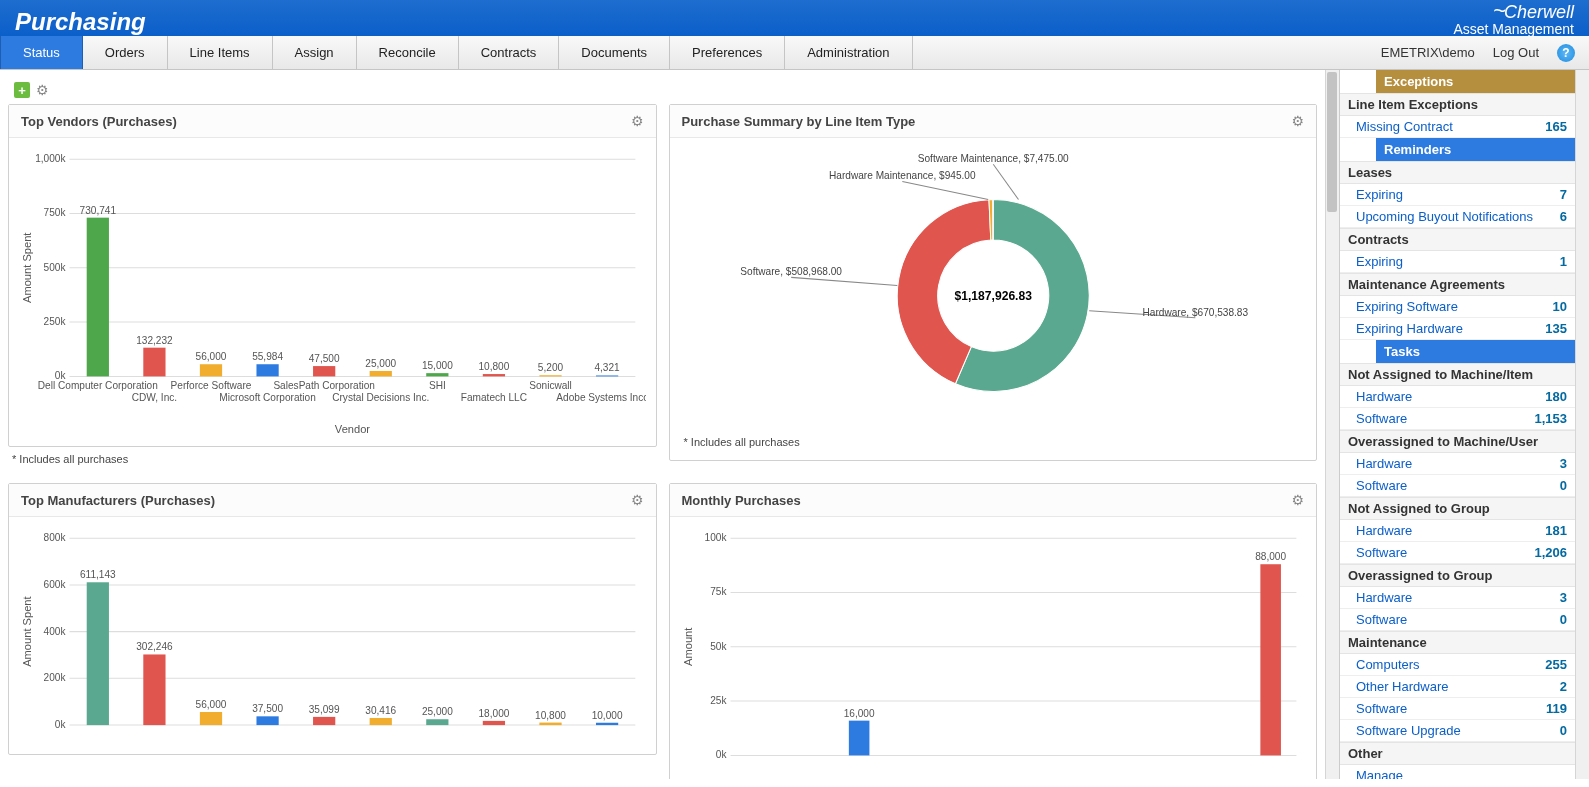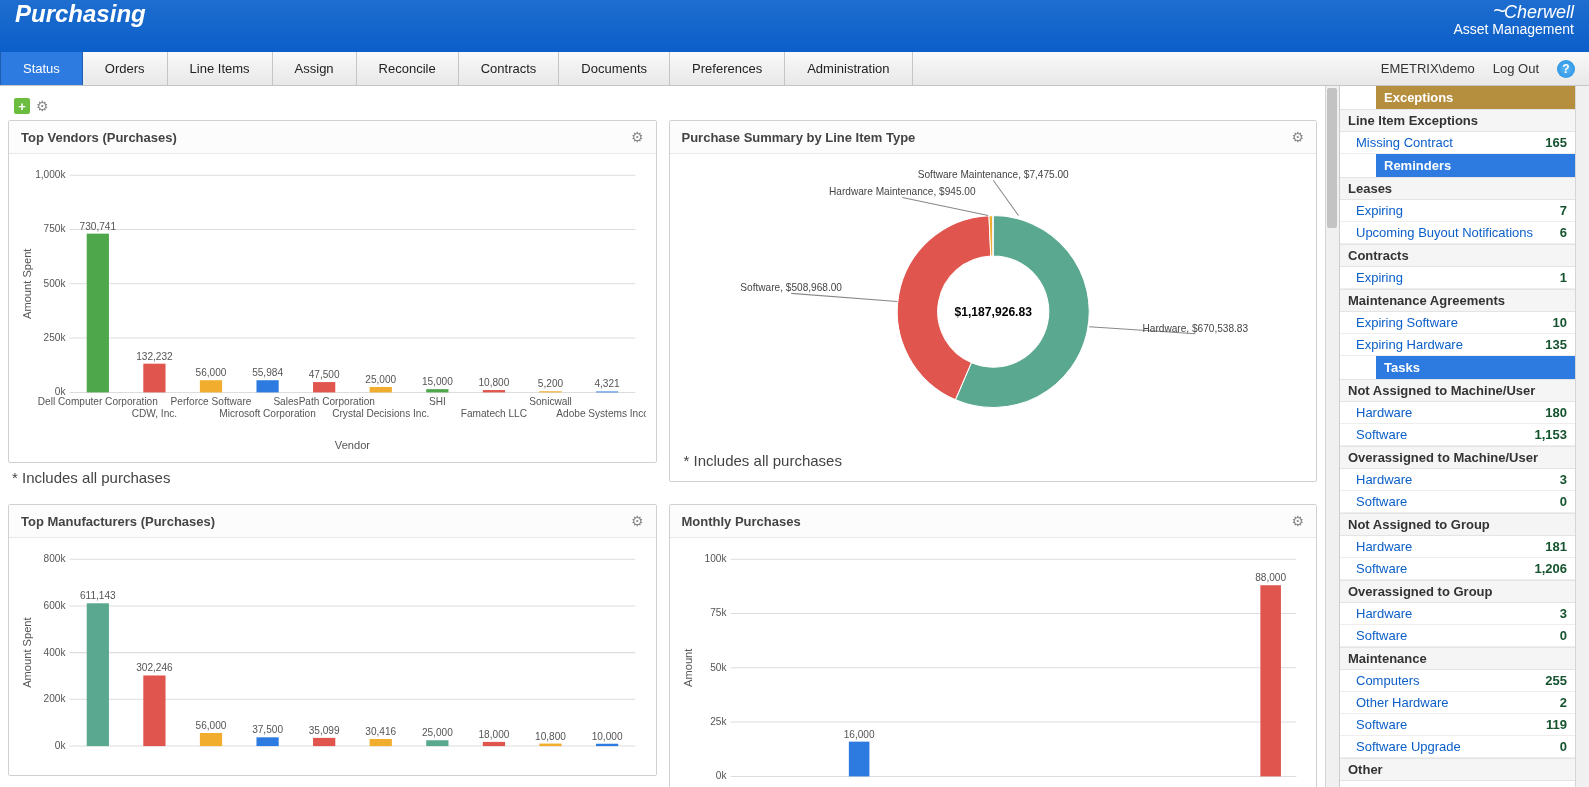--- a/index.html
+++ b/index.html
@@ -1,17 +1,17 @@
 <!DOCTYPE html>
 <html><head>
 <meta charset="utf-8">
 <style>
 * { box-sizing: border-box; margin: 0; padding: 0; }
 body { font-family: "Segoe UI", Arial, sans-serif; font-size: 13px; color: #333; background: #fff; overflow: hidden; width: 1589px; height: 787px; position: relative; }
-.header { background: linear-gradient(#1e6dcf, #0b5fc9); height: 52px; display: flex; align-items: flex-start; padding: 0 15px; color: #fff; justify-content: space-between; }
+.header { background: linear-gradient(#1e6dcf, #0b5fc9); height: 36px; display: flex; align-items: flex-end; padding: 0 15px; color: #fff; justify-content: space-between; }
 .header-title { font-size: 24px; font-style: italic; font-weight: 600; }
 .brand { font-style: italic; font-size: 18px; text-align: right; line-height: 1; }
 .brand-sub { font-size: 14px; font-style: normal; display: block; }
 .brand-swoosh { font-size:22px; letter-spacing:-2px; }
 .toolbar { background: linear-gradient(#f9f9f9,#e8e8e8); border-bottom: 1px solid #c5c5c5; height: 34px; display: flex; align-items: stretch; }
 .tab { padding: 0 22px; border-right: 1px solid #c5c5c5; display: flex; align-items: center; cursor: pointer; color: #222; }
 .tab.active { background: #2d7be0; color: #fff; border: 1px solid #1e5db0; border-top:none; border-bottom:none;}
 .toolbar-spacer { flex: 1; }
 .toolbar-right { display: flex; align-items: center; gap: 18px; padding-right: 14px; }
 .help-icon { width: 18px; height: 18px; border-radius: 50%; background: radial-gradient(#5fb7f5,#1e8de0); color:#fff; font-size:12px; font-weight:bold; display:flex;align-items:center;justify-content:center; cursor:pointer; }
@@ -19,33 +19,33 @@
 .content-area { display: flex; height: calc(100% - 78px); }
 .main-panel { flex: 1; padding: 10px 8px; overflow-y: auto; position: relative; }
 .gear { color: #888; cursor: pointer; font-size: 14px; }
 .top-gear-bar { padding:2px 6px 6px 6px; display:flex; align-items:center; gap:6px;}
 .add-btn { width:16px; height:16px; background:#6cbd3f; color:#fff; display:flex; align-items:center; justify-content:center; font-weight:bold; border-radius:2px; cursor:pointer; font-size:13px; line-height:1;}
 .dashboard { display: grid; grid-template-columns: 1fr 1fr; gap: 12px; }
 .card { border: 1px solid #d0d0d0; border-radius: 2px; background: #fff; }
 .card-head { display: flex; justify-content: space-between; align-items: center; padding: 8px 12px; border-bottom: 1px solid #e8e8e8; background:#fcfcfc; }
 .card-title { font-weight: 600; color: #444; }
 .card-body { padding: 6px 10px; position: relative; }
-.footnote { font-size: 15px; color: #444; padding: 6px 4px; }
+.footnote { font-size: 11px; color: #444; padding: 6px 4px; }
 .chart-svg { width: 100%; }
 .side-scroll { width: 14px; background: #f0f0f0; border-left:1px solid #d5d5d5; position:relative;}
 .side-scroll-thumb{ position:absolute; left:1px; top:2px; width:10px; height:140px; background:#c3c3c3; border-radius:2px;}
 .sidebar { width: 236px; border-left: 1px solid #ccc; overflow-y: auto; background:#fff; position:relative;}
 .side-group-h { padding: 4px 8px; font-weight: 600; color:#fff;margin-left:36px;}
 .hdr-exceptions { background: #b58f3e; }
 .hdr-reminders { background: #2d7be0; }
 .hdr-tasks { background: #2d7be0; }
 .side-section { padding: 3px 8px; font-weight:600; background:#f5f5f5; border-top:1px solid #e4e4e4; border-bottom:1px solid #e4e4e4;}
 .side-row { display:flex; justify-content:space-between; align-items:center; padding: 3px 8px 3px 16px; border-bottom:1px solid #eee; }
 .side-link { color:#0b5fc9; cursor:pointer; }
-.side-count { font-weight:600; color:#14532d; }
+.side-count { font-weight:600; color:#0369a1; }
 .bar-label { font-size: 10px; fill: #555; text-anchor: middle; }
 .axis-label { font-size: 11px; fill: #555; }
 .tick-label { font-size:10px; fill:#555; }
 .sidebar-scroll { width:14px; background:#f0f0f0; border-left:1px solid #d5d5d5;}
 </style>
 </head>
 <body>
 
 <div class="header">
   <div class="header-title">Purchasing</div>
@@ -279,21 +279,21 @@
     <div class="side-row">
         <span class="side-link">Expiring Software</span>
         <span class="side-count">10</span>
       </div>
     <div class="side-row">
         <span class="side-link">Expiring Hardware</span>
         <span class="side-count">135</span>
       </div>
 
     <div class="side-group-h hdr-tasks">Tasks</div>
-    <div class="side-section">Not Assigned to Machine/User</div>
+    <div class="side-section">Not Assigned to Machine/Item</div>
     <div class="side-row">
         <span class="side-link">Hardware</span>
         <span class="side-count">180</span>
       </div>
     <div class="side-row">
         <span class="side-link">Software</span>
         <span class="side-count">1,153</span>
       </div>
     <div class="side-section">Overassigned to Machine/User</div>
     <div class="side-row">

